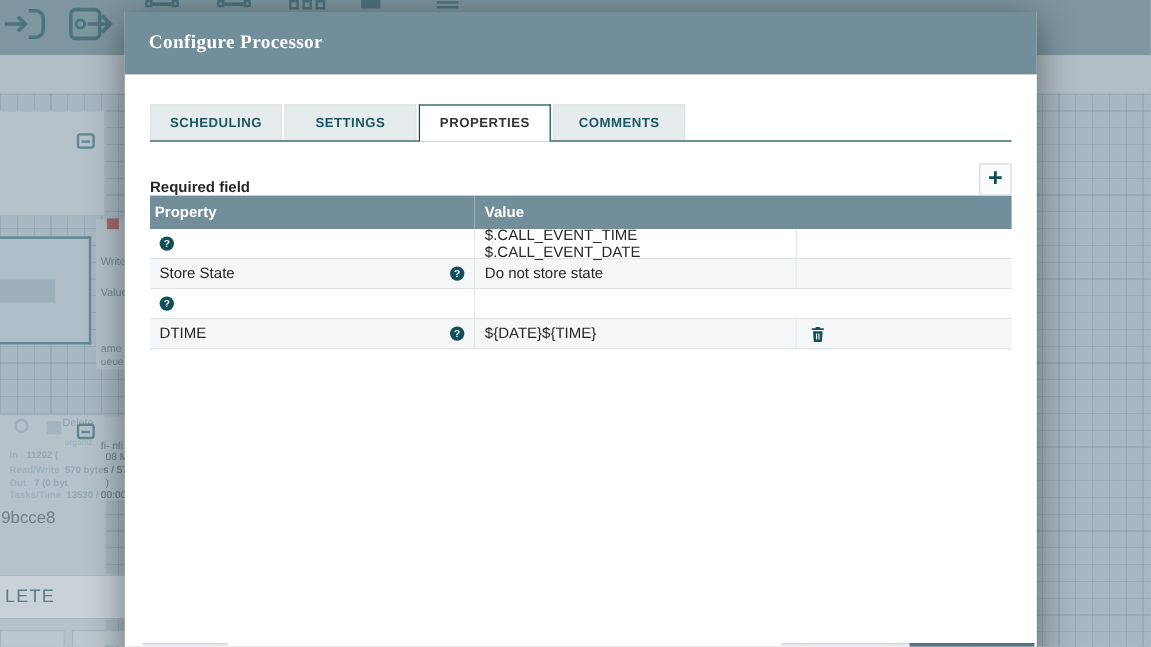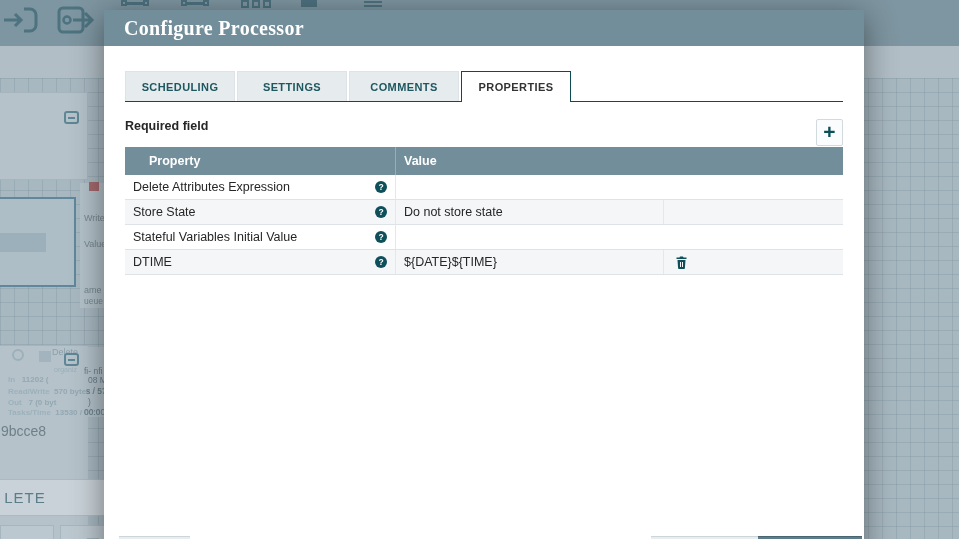--- a/index.html
+++ b/index.html
@@ -46,36 +46,36 @@
   .glyphB{position:absolute;left:30px;top:20px;width:12px;height:4px;background:#9fb2bc;}
   .delbtn{left:-55px;top:479px;width:160px;height:37px;background:#c9d2d8;border:1px solid #aab9c2;
     box-sizing:border-box;text-align:center;line-height:35px;font-size:15px;letter-spacing:1px;color:#5b7d8a;}
 
   
   .ticon{top:4px;}
 
   
   #dialog{position:absolute;left:104px;top:10px;width:760px;height:552px;background:#fff;
     box-shadow:0 6px 30px rgba(0,0,0,.45);}
-  .dlg-header{height:36px;background:#728e9a;color:#fff;display:flex;align-items:center;padding:0 20px;
-    font-family:"Liberation Serif",serif;font-weight:bold;font-size:20px;letter-spacing:.3px;}
+  .dlg-header{height:52px;background:#728e9a;color:#fff;display:flex;align-items:center;padding:0 20px;
+    font-family:"Liberation Serif",serif;font-weight:bold;font-size:16px;letter-spacing:.3px;}
   .dlg-body{padding:0 21px;}
   .tabs{margin-top:25px;position:relative;height:31px;display:flex;align-items:flex-start;}
   .tabs::after{content:'';position:absolute;left:0;right:0;bottom:0;height:1px;background:#0c4b51;}
   .tab{width:110px;height:30px;margin-right:2px;display:flex;align-items:center;justify-content:center;
     background:#e6ebee;border:1px solid #dde3e7;border-bottom:none;box-sizing:border-box;
     font-size:11px;font-weight:bold;letter-spacing:.4px;color:#1d575f;cursor:pointer;}
   .tab.active{height:31px;background:#fff;border:1px solid #0c4b51;border-bottom:none;color:#333;z-index:2;}
-  .required-row{margin-top:17px;height:28px;display:flex;justify-content:space-between;align-items:flex-start;}
+  .required-row{margin-top:17px;height:28px;display:flex;justify-content:space-between;align-items:flex-end;}
   .required-label{font-size:12.5px;font-weight:bold;color:#262626;}
   .add-btn{width:27px;height:27px;border:1px solid #d3dade;border-radius:2px;background:#fbfcfd;
     color:#0b4e58;font-size:21px;font-weight:bold;text-align:center;line-height:24px;box-sizing:border-box;cursor:pointer;}
   .pt-header{display:flex;background:#728e9a;height:28px;align-items:center;color:#fff;
     font-size:12.5px;font-weight:bold;}
-  .hc-prop{width:271px;padding-left:24px;box-sizing:border-box;border-right:1px solid rgba(255,255,255,.28);height:100%;display:flex;align-items:center;}
+  .hc-prop{width:271px;padding-left:4px;box-sizing:border-box;border-right:1px solid rgba(255,255,255,.28);height:100%;display:flex;align-items:center;}
   .hc-val{width:268px;padding-left:8px;box-sizing:border-box;height:100%;display:flex;align-items:center;}
   .pt-row{display:flex;height:24px;align-items:stretch;font-size:12.5px;color:#262626;
     border-bottom:1px solid #dde3e6;background:#fff;}
   .pt-row.alt{background:#f4f6f8;}
   .cell-prop{width:271px;display:flex;align-items:center;justify-content:space-between;
     padding:0 8px;box-sizing:border-box;border-right:1px solid #e3e8eb;}
   .cell-val{width:268px;display:flex;align-items:center;padding:0 8px;box-sizing:border-box;border-right:1px solid #e3e8eb;}
   .cell-act{flex:1;display:flex;align-items:center;padding-left:12px;}
   .pt-row.required .prop-name,.pt-row.required .cell-val{font-weight:normal;}
   .unset{color:#a2a8ab;}
@@ -193,61 +193,62 @@
     <span>Configure Processor</span>
   </div>
   <div class="dlg-body">
     <div class="tabs">
       <div class="tab">
         <span>SCHEDULING</span>
       </div>
       <div class="tab">
         <span>SETTINGS</span>
       </div>
+      <div class="tab active">
+        <span>PROPERTIES</span>
+      </div>
       <div class="tab">
         <span>COMMENTS</span>
-      </div>
-      <div class="tab active">
-        <span>PROPERTIES</span>
       </div>
     </div>
 
     <div class="required-row">
       <span class="required-label">Required field</span>
       <div class="add-btn">+</div>
     </div>
 
     <div class="prop-table">
       <div class="pt-header">
         <div class="hc-prop">Property</div>
         <div class="hc-val">Value</div>
       </div>
 
       <div class="pt-row">
         <div class="cell-prop">
-          <span class="prop-name">Delete Attributes Expression</span>
-          <span class="help-ic">?</span>
+          <span class="help-ic">?</span>
+        </div>
+        <div class="cell-val">
+          <span>$.CALL_EVENT_TIME $.CALL_EVENT_DATE</span>
         </div>
         <div class="cell-act"></div>
       </div>
 
       <div class="pt-row alt required">
         <div class="cell-prop">
           <span class="prop-name">Store State</span>
           <span class="help-ic">?</span>
         </div>
         <div class="cell-val">
           <span>Do not store state</span>
         </div>
         <div class="cell-act"></div>
       </div>
 
       <div class="pt-row">
         <div class="cell-prop">
-          <span class="prop-name">Stateful Variables Initial Value</span>
           <span class="help-ic">?</span>
         </div>
         <div class="cell-act"></div>
       </div>
 
       <div class="pt-row alt">
         <div class="cell-prop">
           <span class="prop-name">DTIME</span>
           <span class="help-ic">?</span>
         </div>

